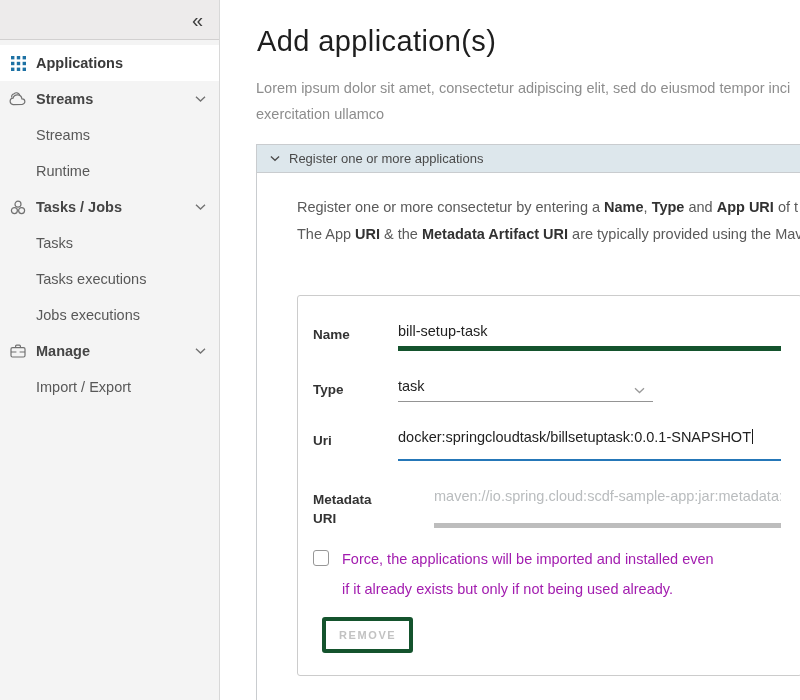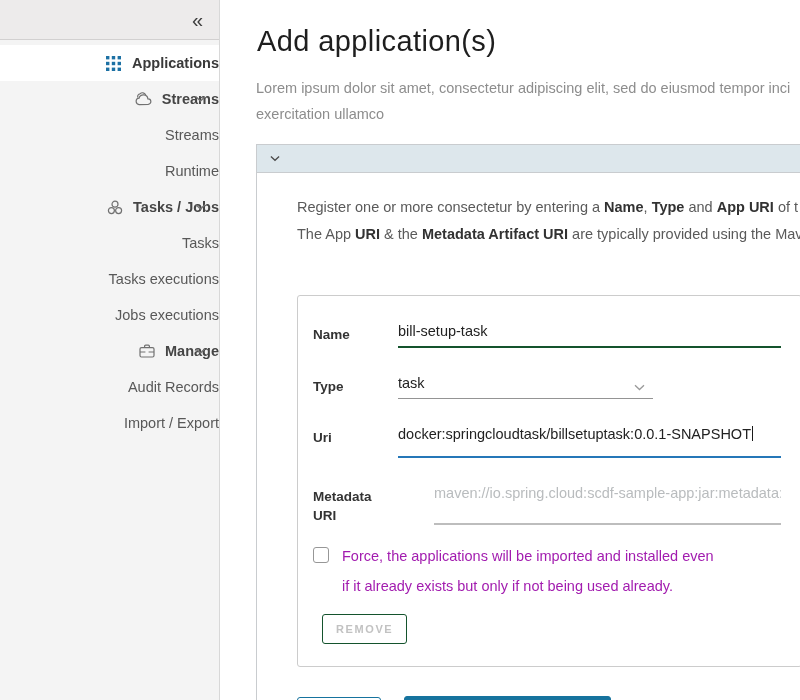--- a/index.html
+++ b/index.html
@@ -16,21 +16,21 @@
     background:#f4f4f4; border-right:1px solid #d8d8d8;
   }
   .sidebar-top {
     height:40px; background:#edebeb; border-bottom:1px solid #d2d0d0;
     display:flex; align-items:center; justify-content:flex-end; padding-right:16px;
   }
   .collapse-btn { font-size:20px; color:#3c3c3c; cursor:pointer; line-height:1; user-select:none; }
   .nav { padding-top:5px; }
   .nav-row {
     height:36px; display:flex; align-items:center; position:relative;
-    font-size:14.5px; color:#4a4a4a; cursor:pointer;justify-content:flex-end;
+    font-size:14.5px; color:#4a4a4a; cursor:pointer;
   }
   .nav-row .iconbox { width:20px; margin-left:8px; margin-right:8px; display:flex; justify-content:center; align-items:center; }
   .nav-row.active { background:#ffffff; }
   .nav-row.group .label { font-weight:700; color:#454545; }
   .nav-row.active .label { font-weight:700; color:#3a3a3a; }
   .nav-row.sub { padding-left:36px; color:#585858; }
   .chev { position:absolute; right:13px; top:50%; transform:translateY(-50%); display:flex; }
 
   
   .main { position:absolute; left:231px; top:0; width:579px; height:700px; overflow:hidden; }
@@ -56,41 +56,41 @@
   .panel-desc b { color:#323232; }
 
   
   .card {
     margin-top:47px; width:505px; border:1px solid #cccccc; border-radius:3px;
     padding:24px 20px 22px 15px;
   }
   .frow { display:flex; margin-bottom:24px; }
   .flabel { width:85px; flex:none; font-size:13.5px; font-weight:700; color:#333; padding-top:5px; line-height:19px; }
   .input-line {
-    width:385px; border-bottom:2px solid #14532d; padding:3px 0 7px;
+    width:385px; border-bottom:5px solid #14532d; padding:3px 0 7px;
     font-size:14.5px; color:#222; white-space:nowrap; overflow:hidden;
   }
   .input-select {
     width:255px; border-bottom:1px solid #949494; padding:3px 0 7px;
     font-size:14.5px; color:#222; display:flex; justify-content:space-between;
     align-items:flex-end; cursor:pointer;
   }
   .input-focus { border-bottom:2px solid #2577b8; padding-bottom:14px; }
   .caret { display:inline-block; width:1px; height:15px; background:#1a1a1a; vertical-align:-2px; margin-left:1px; }
   .input-placeholder { color:#b9bcbe; border-bottom-color:#bdbdbd; }
 
   .check-row { margin-top:16px; display:flex; }
   .checkbox {
     width:16px; height:16px; border:1px solid #979797; border-radius:3px;
     background:#fff; margin-top:6px; flex:none; cursor:pointer;
   }
   .check-label { margin-left:13px; font-size:14.5px; color:#a21caf; line-height:30px; }
 
   .remove-btn {
-    margin:13px 0 0 9px; display:inline-block; border:1px solid #14532d; border-radius:3px;
+    margin:13px 0 0 9px; display:inline-block; border:4px solid #14532d; border-radius:3px;
     padding:8px 13px; font-size:11px; letter-spacing:1.6px; font-weight:700;
     color:#c2c2c2; background:#fff; cursor:default;
   }
 
   .actions { display:flex; gap:23px; margin-top:29px; align-items:center; }
   .btn-cancel {
     border:1px solid #16739e; color:#16739e; background:#fff; border-radius:3px;
     height:31px; padding:0 12px; font-size:12px; font-weight:700; letter-spacing:1.3px;
     display:flex; align-items:center; cursor:pointer;
   }
@@ -186,23 +186,20 @@
       </span>
       <span class="label">Manage</span>
       <span class="chev">
         <svg width="11" height="7" viewBox="0 0 11 7" fill="none" stroke="#737373" stroke-width="1.4">
             <path d="M1,1.3 L5.5,5.5 L10,1.3"></path>
           </svg>
       </span>
     </div>
 
     <div class="nav-row sub">
-      <span class="label">Audit Records</span>
-    </div>
-    <div class="nav-row sub">
       <span class="label">Import / Export</span>
     </div>
 
   </div>
 </div>
 
 <div class="main">
 
   <h1 class="page-title">Add application(s)</h1>
 
@@ -211,20 +208,21 @@
     <div>exercitation ullamco</div>
   </div>
 
   <div class="panel">
     <div class="panel-head">
       <span style="display:flex;">
         <svg width="10" height="7" viewBox="0 0 11 7" fill="none" stroke="#4a4a4a" stroke-width="1.4">
             <path d="M1,1.3 L5.5,5.5 L10,1.3"></path>
           </svg>
       </span>
+      <span>Register one or more applications</span>
     </div>
 
     <div class="panel-body">
 
       <div class="panel-desc">
         <div><span>Register one or more consectetur by entering a </span><b>Name</b><span>, </span><b>Type</b><span> and </span><b>App URI</b><span> of t</span></div>
         <div><span>The App </span><b>URI</b><span> &amp; the </span><b>Metadata Artifact URI</b><span> are typically provided using the Mav</span></div>
       </div>
 
       <div class="card">

